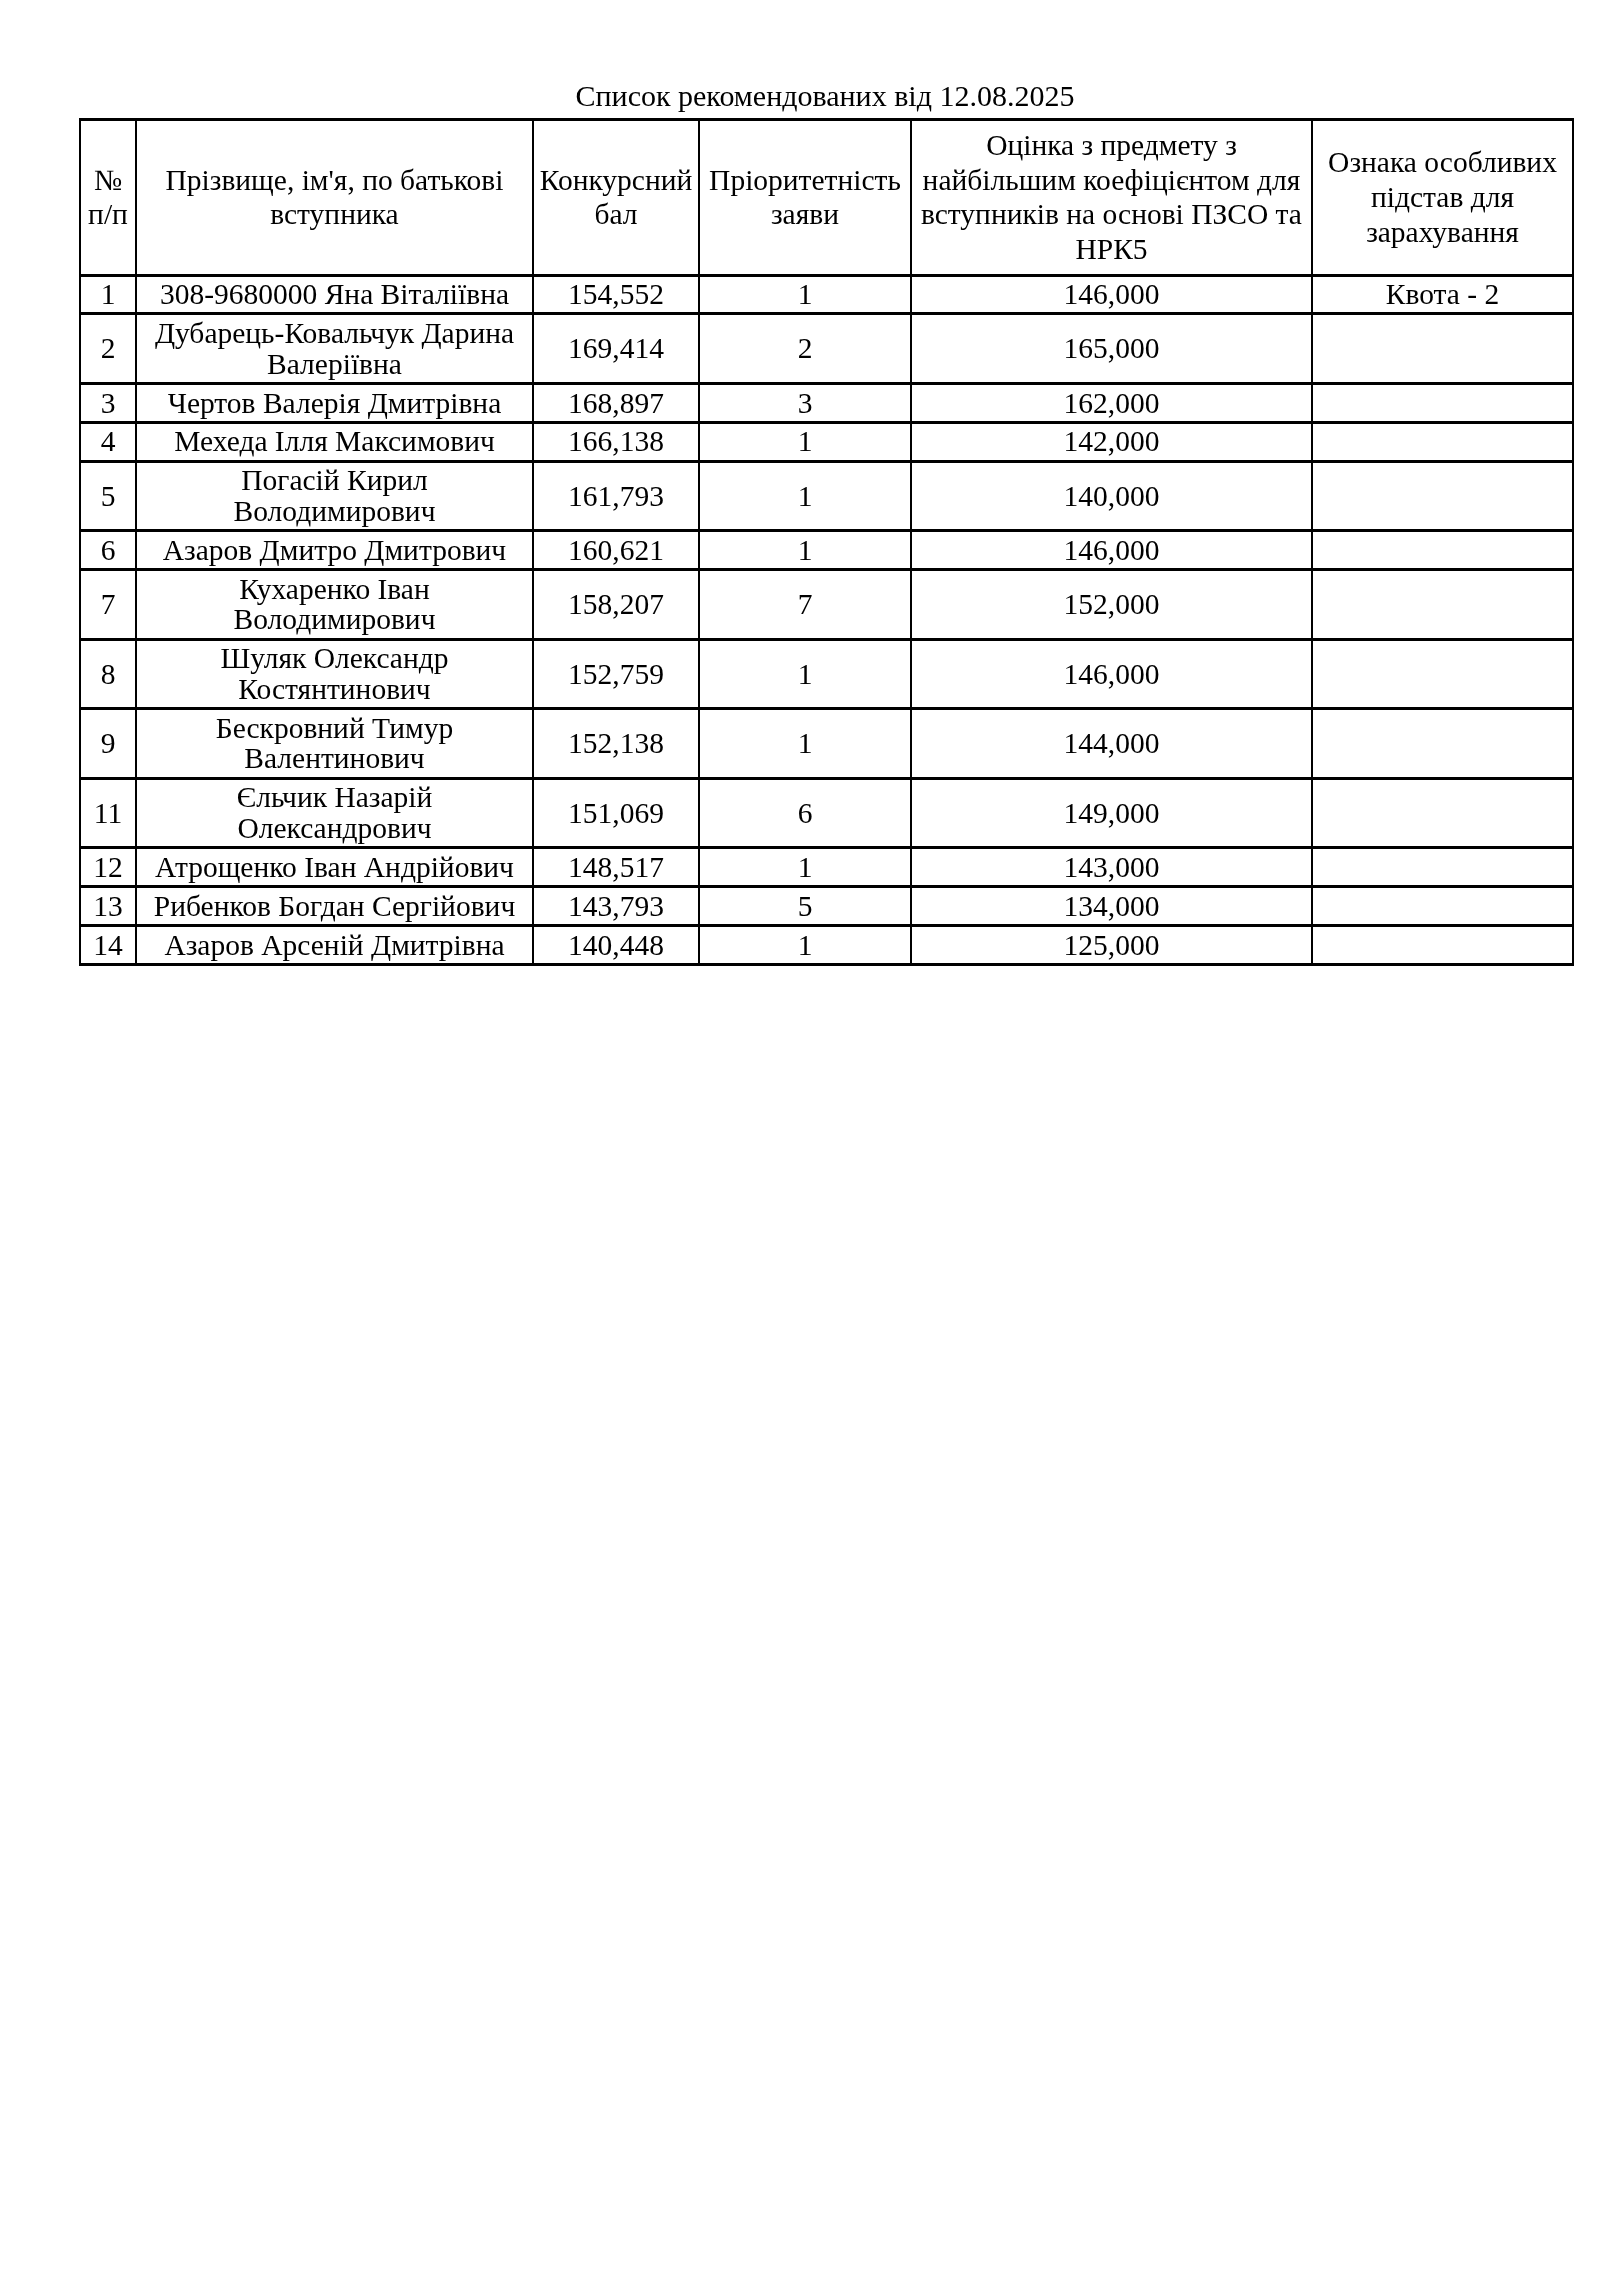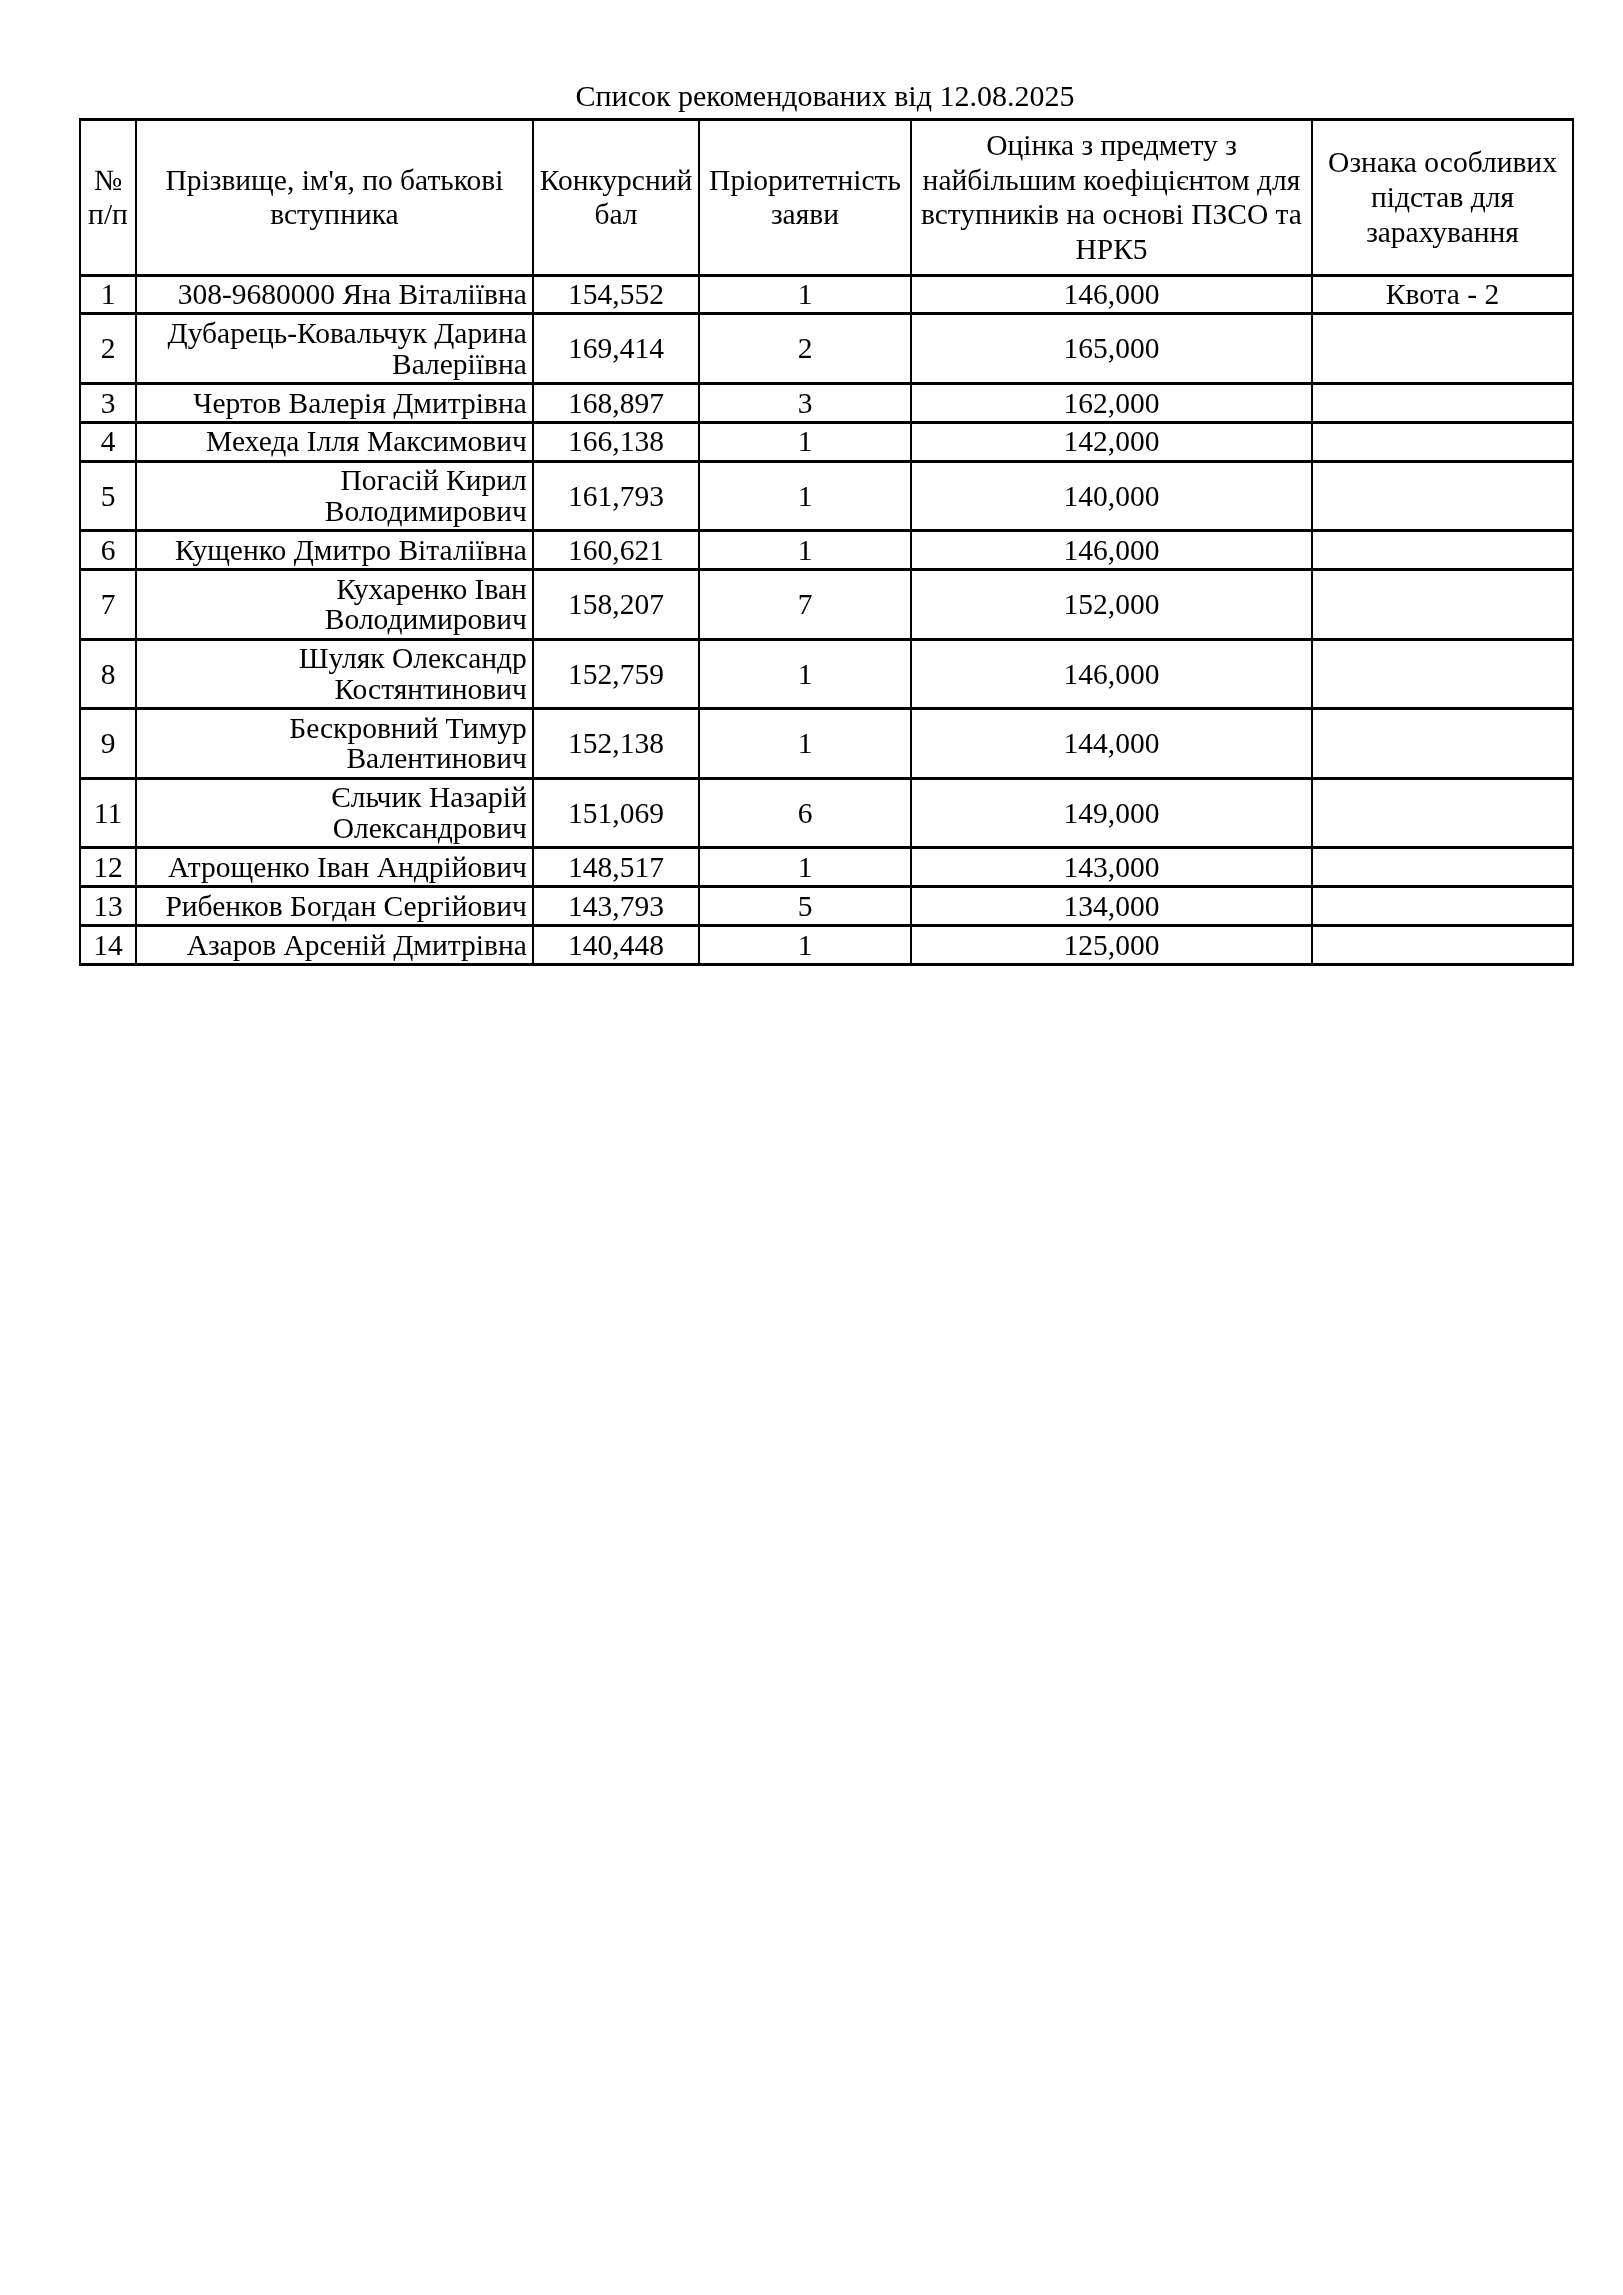--- a/index.html
+++ b/index.html
@@ -57,21 +57,21 @@
     white-space: pre-line;
   }
   table.applicants td {
     line-height: 1.04;
     padding: 2.6px 5.2px;
   }
   td.c-center {
     text-align: center;
   }
   td.c-name {
-    text-align: right;
+    text-align: center;
     padding-left: 6.5px;
   }
 </style>
 </head>
 <body>
 
 <div class="doc">
 
   <div class="title">Список рекомендованих від 12.08.2025</div>
 
@@ -132,21 +132,21 @@
         <tr>
           <td class="c-center">5</td>
           <td class="c-name">Погасій Кирил Володимирович</td>
           <td class="c-center">161,793</td>
           <td class="c-center">1</td>
           <td class="c-center">140,000</td>
           <td class="c-center"></td>
         </tr>
         <tr>
           <td class="c-center">6</td>
-          <td class="c-name">Кущенко Дмитро Віталіївна</td>
+          <td class="c-name">Азаров Дмитро Дмитрович</td>
           <td class="c-center">160,621</td>
           <td class="c-center">1</td>
           <td class="c-center">146,000</td>
           <td class="c-center"></td>
         </tr>
         <tr>
           <td class="c-center">7</td>
           <td class="c-name">Кухаренко Іван Володимирович</td>
           <td class="c-center">158,207</td>
           <td class="c-center">7</td>

